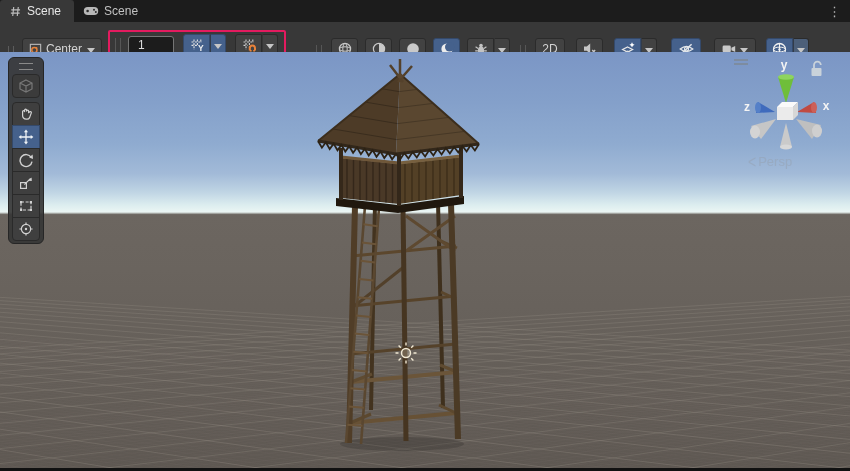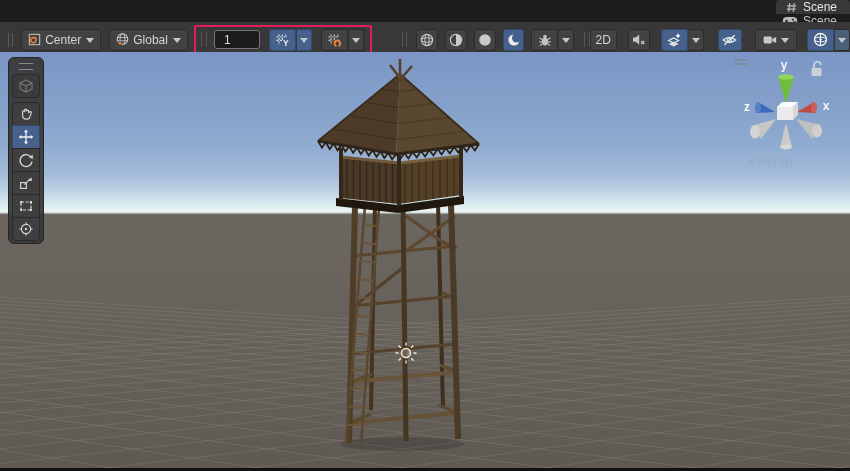--- a/index.html
+++ b/index.html
@@ -2,30 +2,30 @@
 <html><head>
 <meta charset="utf-8">
 <style>
   html,body{margin:0;padding:0;background:#000;}
   .stage{position:relative;width:850px;height:471px;overflow:hidden;
          font-family:"Liberation Sans",sans-serif;font-size:12px;color:#d4d4d4;
          background:#373737;user-select:none;}
 
   
   .tabbar{position:absolute;top:0;left:0;right:0;height:22px;background:#1c1c1c;
-          display:flex;align-items:flex-end;flex-direction:column;}
+          display:flex;align-items:flex-end;}
   .tab{height:22px;display:flex;align-items:center;gap:5px;padding:0 13px 0 9px;
        color:#c2c2c2;cursor:default;}
   .tab.active{background:#383838;border-radius:3px 3px 0 0;color:#e6e6e6;}
   .kebab{margin-left:auto;margin-right:9px;color:#b5b5b5;font-size:13px;letter-spacing:0;
          line-height:20px;}
 
   
   .toolbar{position:absolute;top:22px;left:0;right:0;height:40px;background:#383838;
-           display:flex;align-items:center;border-bottom:5px solid #737373;box-sizing:border-box;}
+           display:flex;align-items:flex-end;border-bottom:2px solid #737373;box-sizing:border-box;}
   .drag-handle{width:4px;height:14px;border-left:1px solid #5c5c5c;border-right:1px solid #5c5c5c;
                margin-left:8px;}
   .tb-divider{width:4px;height:15px;border-left:1px solid #565656;border-right:1px solid #565656;}
   .btn{height:22px;background:#424242;border:1px solid #2b2b2b;border-radius:3px;
        display:flex;align-items:center;justify-content:center;color:#d4d4d4;
        padding:0 5px;box-sizing:border-box;}
   .btn.active{background:#45618c;border-color:#34496a;}
   .btn .lbl{margin:0 2px 0 3px;}
   .caret{width:0;height:0;border-left:4px solid transparent;border-right:4px solid transparent;
          border-top:5px solid #c6c6c6;margin:2px 1px 0 3px;}
@@ -109,30 +109,20 @@
     <div class="btn" style="margin-left:8px;">
       <svg width="15" height="15" viewBox="0 0 16 16">
         <rect x="2.5" y="2.5" width="11" height="11" fill="none" stroke="#b9b9b9" stroke-width="1.2"></rect>
         <circle cx="6.8" cy="8.6" r="2.8" fill="none" stroke="#e8823a" stroke-width="1.5"></circle>
         <circle cx="9" cy="6.2" r="1" fill="#e8823a"></circle>
       </svg>
       <span class="lbl">Center</span>
       <span class="caret"></span>
     </div>
 
-    <div class="btn" style="margin-left:8px;">
-      <svg width="15" height="15" viewBox="0 0 16 16">
-        <circle cx="8" cy="7.6" r="5.6" fill="none" stroke="#c4c4c4" stroke-width="1.2"></circle>
-        <ellipse cx="8" cy="7.6" rx="2.6" ry="5.6" fill="none" stroke="#c4c4c4" stroke-width="1"></ellipse>
-        <path d="M2.6 5.8 H13.4 M2.6 9.4 H13.4" stroke="#c4c4c4" stroke-width="1" fill="none"></path>
-        <circle cx="5.4" cy="12" r="2.1" fill="#e8823a" stroke="#383838" stroke-width="0.8"></circle>
-      </svg>
-      <span class="lbl">Global</span>
-      <span class="caret"></span>
-    </div>
 
     <div class="snap-highlight" style="border-color: rgb(227, 27, 95);">
       <div class="tb-divider" style="margin-right:7px;"></div>
       <input class="grid-size-input" readonly="" value="1" style="">
       <div class="btn-group" style="margin-left:9px;">
         <div class="btn main active icon-only">
           <svg width="16" height="16" viewBox="0 0 16 16">
             <path d="M5 2.5 V13 M8.4 2.5 V8.5 M11.8 2.5 V6 M2.5 5 H13 M2.5 8.4 H8.5" stroke="#e2e2e2" stroke-width="1.1" stroke-dasharray="2 1.4" fill="none"></path>
             <text x="9" y="14.2" font-size="8.5" font-weight="bold" fill="#efefef" font-family="Liberation Sans, sans-serif">Y</text>
           </svg>
@@ -189,21 +179,21 @@
           <path d="M5 7.4 L2.6 5.8 M4.9 9.8 H2.2 M5.2 11.8 L3 13.6 M11 7.4 L13.4 5.8 M11.1 9.8 H13.8 M10.8 11.8 L13 13.6" stroke="#c3c3c3" stroke-width="1.2" fill="none"></path>
         </svg>
       </div>
       <div class="btn arrow gray">
         <span class="caret" style="margin:2px 0 0 0;"></span>
       </div>
     </div>
 
     <div class="tb-divider" style="margin-left:10px;"></div>
 
-    <div class="btn" style="width:30px;">
+    <div class="btn" style="margin-left:9px;width:30px;">
       <span>2D</span>
     </div>
 
     <div class="btn icon-only" style="margin-left:11px;">
       <svg width="16" height="16" viewBox="0 0 16 16">
         <polygon points="2,5.6 4.8,5.6 8.2,2.6 8.2,12.8 4.8,9.8 2,9.8" fill="#c6c6c6"></polygon>
         <path d="M10.2 9 l3 3 M13.2 9 l-3 3" stroke="#c6c6c6" stroke-width="1.3" fill="none"></path>
       </svg>
     </div>
 

